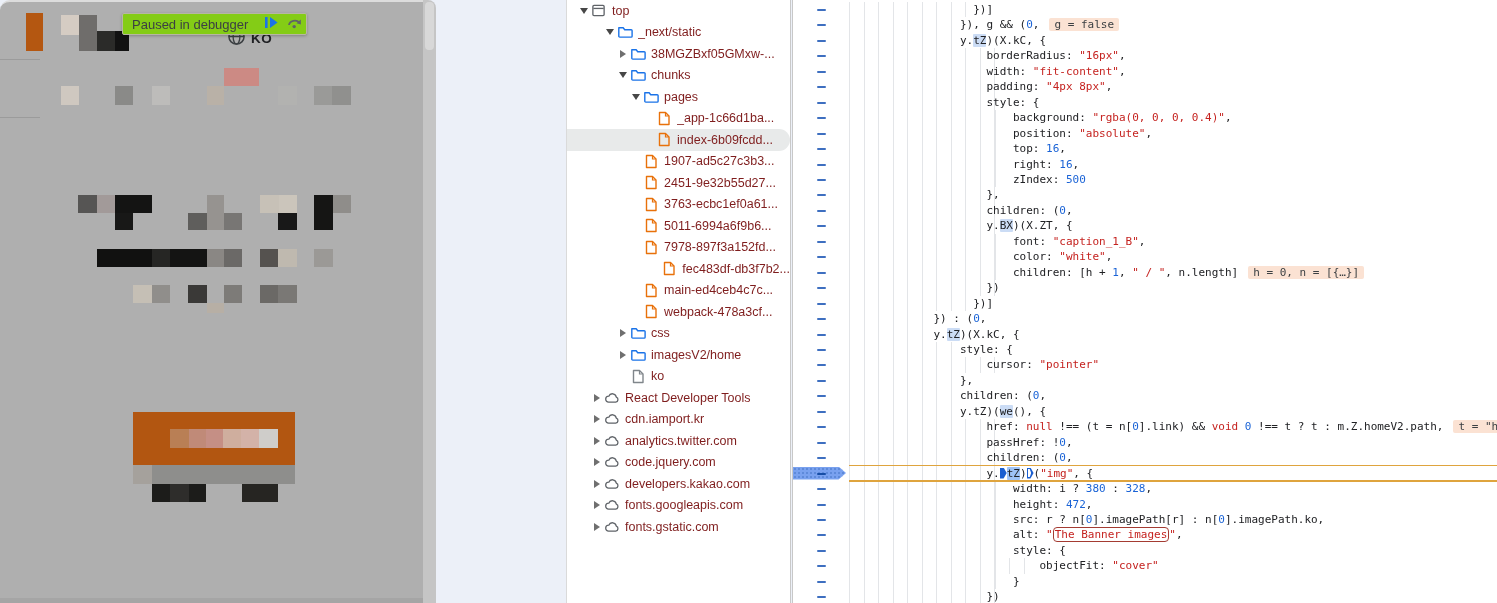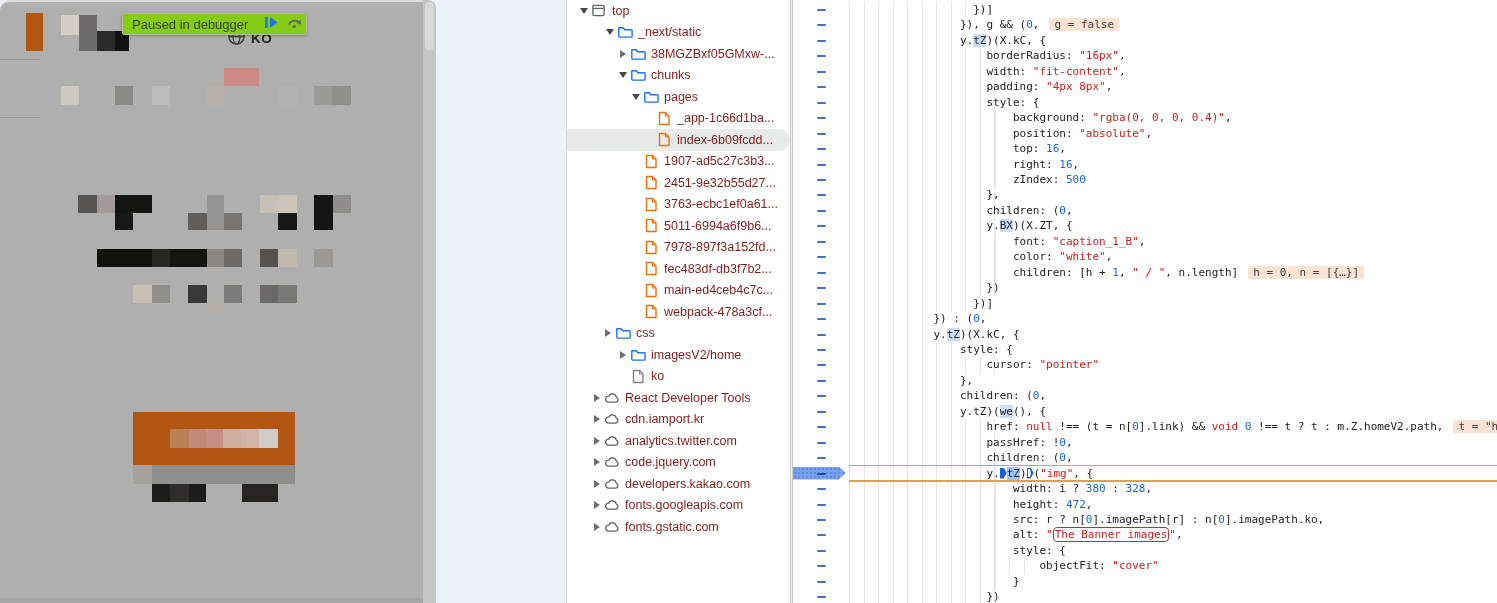--- a/index.html
+++ b/index.html
@@ -278,21 +278,21 @@
     <div class="trow" style="padding-left: 62px;">
       <span class="arrow"></span>
       <span class="ticon">
         <svg width="14" height="15" viewBox="0 0 14 15" fill="none">
           <path d="M2.5 1.5h6l3.5 3.5v8.5h-9.5z" stroke="#e8710a" stroke-width="1.4" stroke-linejoin="round"></path>
           <path d="M8.5 1.8v3.2h3.2" stroke="#e8710a" stroke-width="1.2"></path>
         </svg>
       </span>
       <span class="tlabel">7978-897f3a152fd...</span>
     </div>
-    <div class="trow" style="padding-left: 62px;">
+    <div class="trow" style="padding-left: 62px; justify-content: flex-end;">
       <span class="arrow"></span>
       <span class="ticon">
         <svg width="14" height="15" viewBox="0 0 14 15" fill="none">
           <path d="M2.5 1.5h6l3.5 3.5v8.5h-9.5z" stroke="#e8710a" stroke-width="1.4" stroke-linejoin="round"></path>
           <path d="M8.5 1.8v3.2h3.2" stroke="#e8710a" stroke-width="1.2"></path>
         </svg>
       </span>
       <span class="tlabel">fec483df-db3f7b2...</span>
     </div>
     <div class="trow" style="padding-left: 62px;">
@@ -308,21 +308,21 @@
     <div class="trow" style="padding-left: 62px;">
       <span class="arrow"></span>
       <span class="ticon">
         <svg width="14" height="15" viewBox="0 0 14 15" fill="none">
           <path d="M2.5 1.5h6l3.5 3.5v8.5h-9.5z" stroke="#e8710a" stroke-width="1.4" stroke-linejoin="round"></path>
           <path d="M8.5 1.8v3.2h3.2" stroke="#e8710a" stroke-width="1.2"></path>
         </svg>
       </span>
       <span class="tlabel">webpack-478a3cf...</span>
     </div>
-    <div class="trow" style="padding-left: 34px;">
+    <div class="trow" style="padding-left: 49px;">
       <span class="arrow col"></span>
       <span class="ticon">
         <svg width="16" height="16" viewBox="0 0 16 16" fill="none">
           <path d="M1.8 3.8h4.4l1.5 1.9h6.5a.9.9 0 0 1 .9.9v5.6a.9.9 0 0 1-.9.9H2.7a.9.9 0 0 1-.9-.9z" stroke="#1a73e8" stroke-width="1.4" stroke-linejoin="round"></path>
         </svg>
       </span>
       <span class="tlabel">css</span>
     </div>
     <div class="trow" style="padding-left: 49px;">
       <span class="arrow col"></span>

